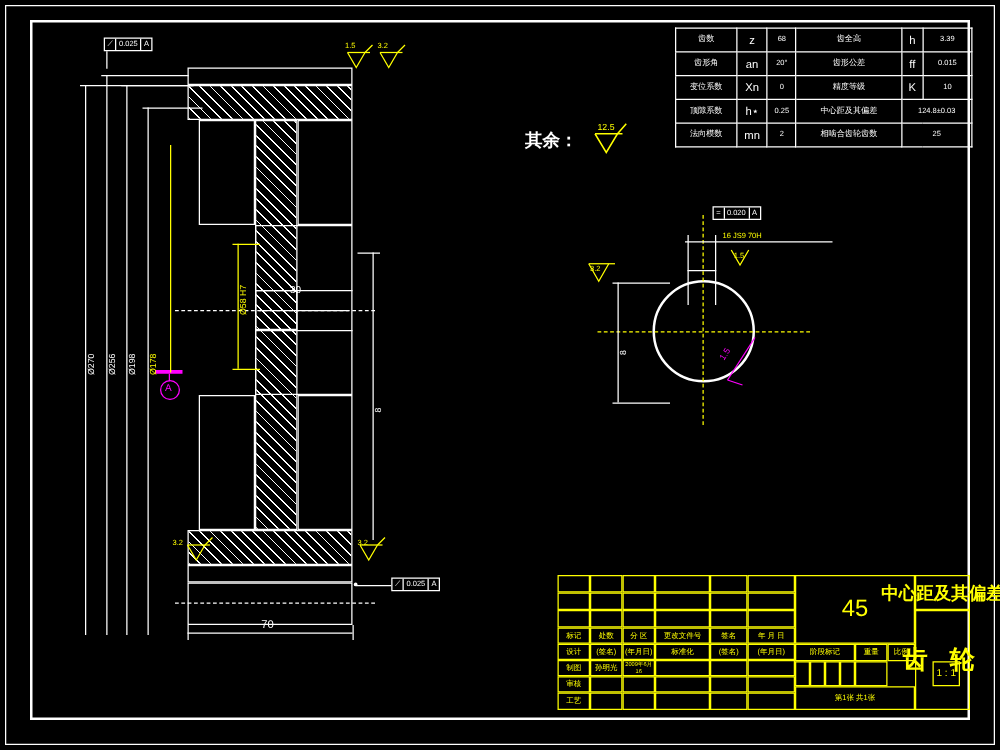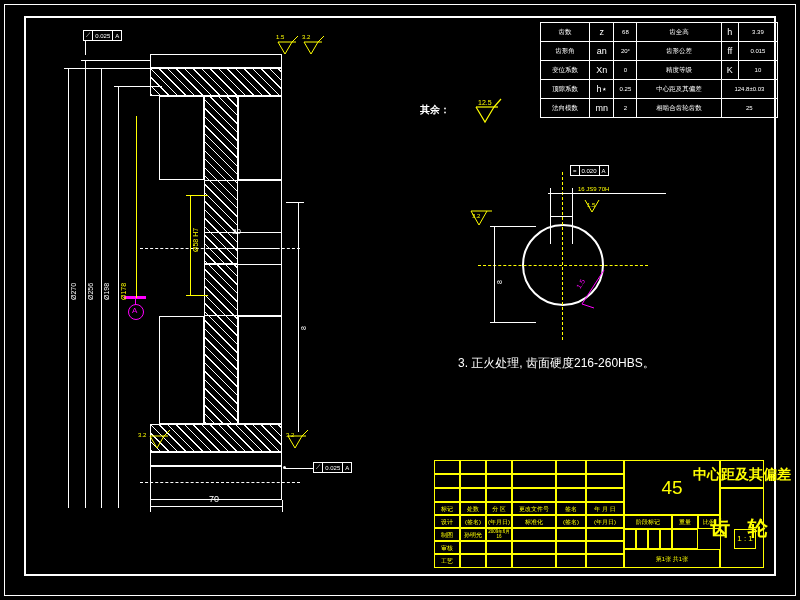--- a/index.html
+++ b/index.html
@@ -28,21 +28,21 @@
   .hatch{position:absolute;box-sizing:border-box;border:1px solid #ffffff;
     background-image:repeating-linear-gradient(45deg,#ffffff 0px,#ffffff 1px,transparent 1px,transparent 6px);}
   .solidblk{position:absolute;box-sizing:border-box;border:1px solid #ffffff;background:#000;}
 
   
   .t{position:absolute;white-space:nowrap;font-family:"Liberation Sans",sans-serif;line-height:1;}
   .t6{font-size:6px;}
   .t7{font-size:7px;}
   .t8{font-size:8px;}
   .t9{font-size:9px;}
-  .t13{font-size:10px;}
+  .t13{font-size:14px;}
   .vert{transform-origin:0 0;transform:rotate(-90deg);}
   .bold{font-weight:bold;}
 
   
   .tolbox{position:absolute;display:flex;border:1px solid #ffffff;box-sizing:border-box;height:11px;align-items:stretch;}
   .tolbox>div{border-right:1px solid #ffffff;display:flex;align-items:center;justify-content:center;
     font-size:6px;color:#ffffff;padding:0 2px;font-family:"Liberation Sans",sans-serif;}
   .tolbox>div:last-child{border-right:none;}
 
   
@@ -50,21 +50,21 @@
   .rough svg{display:block;overflow:visible;}
 
   
   #param-table{position:absolute;left:540px;top:22px;width:238px;border-collapse:collapse;}
   #param-table td{border:1px solid #ffffff;color:#ffffff;font-size:6px;text-align:center;
     padding:0;height:18px;font-family:"Liberation Sans",sans-serif;line-height:1;}
   #param-table td.sym{font-size:9px;}
   #param-table td.lbl{font-size:6.5px;}
 
   
-  #title-block{position:absolute;left:434px;top:460px;width:330px;height:108px;}
+  #title-block{position:absolute;left:446px;top:460px;width:330px;height:108px;}
   #title-block .cell{position:absolute;border:1px solid #ffff00;box-sizing:border-box;
     color:#ffff00;font-size:6px;display:flex;align-items:center;justify-content:center;
     font-family:"Liberation Sans",sans-serif;line-height:1;text-align:center;overflow:hidden;}
   #title-block .big{font-size:19px;}
   #title-block .org{font-size:14px;font-weight:bold;}
   #title-block .part{font-size:20px;font-weight:bold;letter-spacing:6px;}
   #title-block .sc{font-size:8px;margin-left:36px;}
 
   
   #tech{position:absolute;left:452px;top:348px;width:320px;color:#ffffff;}
@@ -302,21 +302,20 @@
         <td class="lbl">法向模数</td>
         <td class="sym">mn</td>
         <td>2</td>
         <td class="lbl">相啮合齿轮齿数</td>
         <td colspan="2">25</td>
       </tr>
     </tbody>
   </table>
 
   <div id="tech">
-    <div class="li">3. 正火处理, 齿面硬度216-260HBS。</div>
   </div>
 
   <div id="title-block">
 
     <div class="cell" style="left:0;top:0;width:26px;height:14px;"></div>
     <div class="cell" style="left:26px;top:0;width:26px;height:14px;"></div>
     <div class="cell" style="left:52px;top:0;width:26px;height:14px;"></div>
     <div class="cell" style="left:78px;top:0;width:44px;height:14px;"></div>
     <div class="cell" style="left:122px;top:0;width:30px;height:14px;"></div>
     <div class="cell" style="left:152px;top:0;width:38px;height:14px;"></div>

